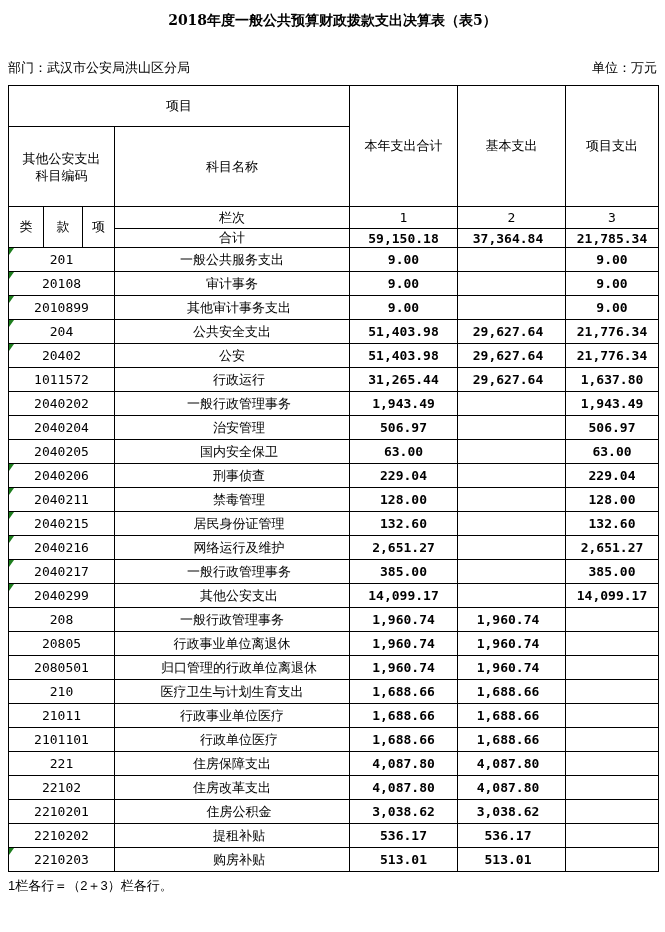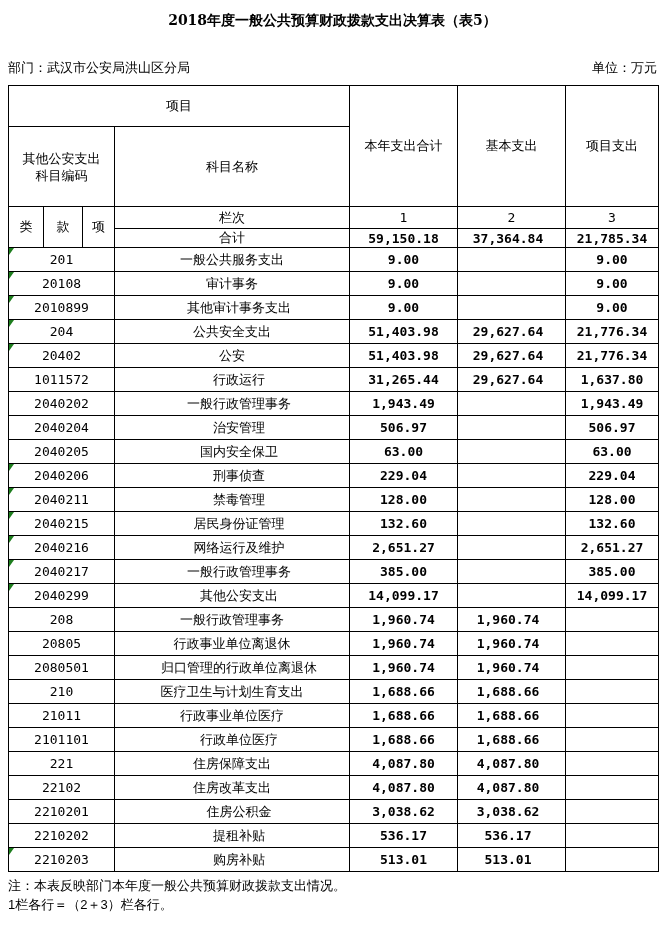--- a/index.html
+++ b/index.html
@@ -287,15 +287,14 @@
         <td colspan="3" class="code"><span class="tri"></span>2210203</td>
         <td class="name ind">购房补贴</td>
         <td class="num">513.01</td>
         <td class="num mid">513.01</td>
         <td class="num"></td>
       </tr>
     </tbody>
 </table>
 
 <div class="notes">
-  <div>注：本表反映部门本年度一般公共预算财政拨款支出情况。</div>
   <div>1栏各行＝（2＋3）栏各行。</div>
 </div>
 
 </body></html>

